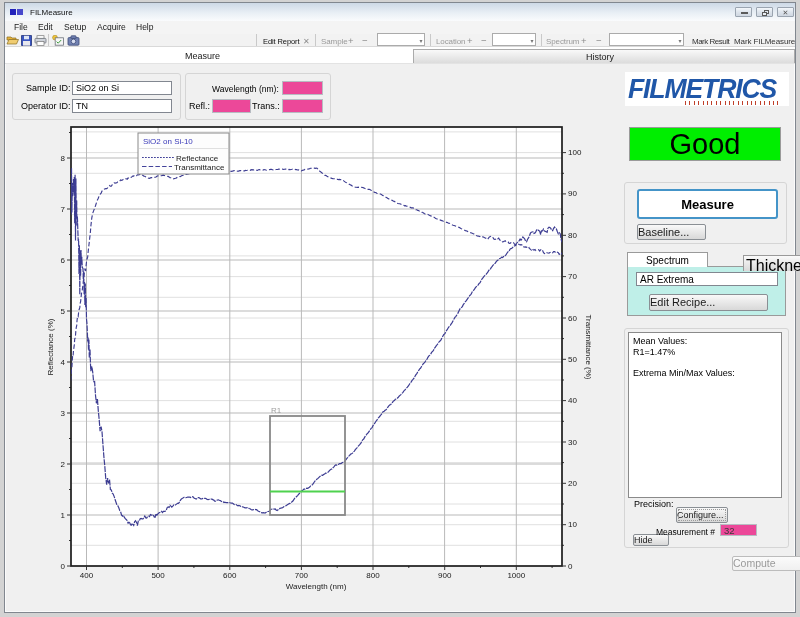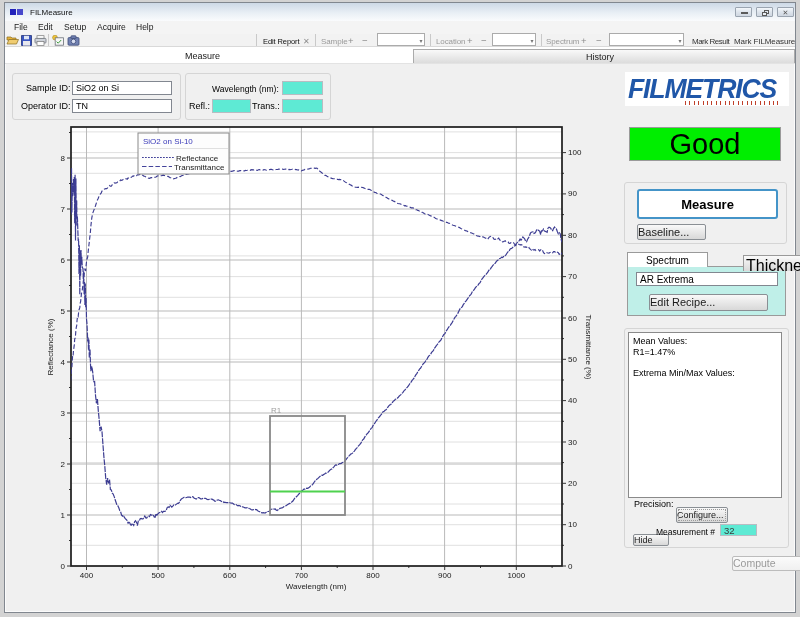--- a/index.html
+++ b/index.html
@@ -25,21 +25,21 @@
 .ca { right:1.5px; top:2.5px; font-size:6px; color:#777; }
 .tabstrip { left:5px; top:47px; width:790px; height:16px; background:#fff; }
 .tab-hist { left:413px; top:49px; width:382px; height:14px;
   background:linear-gradient(#f9f9f9,#dcdcdc); border:1px solid #ababab; border-bottom:none; }
 .tabtxt { font-size:9px; color:#1a1a1a; }
 .content-line { left:5px; top:63px; width:790px; height:1px; background:#e3e3e3; }
 .gbox { border:1px solid #d5d5d5; border-radius:3px; }
 .lbl { font-size:9px; color:#000; white-space:nowrap; }
 .tbox { background:#fff; border:1px solid #828790; font-size:9px; color:#000;
   padding:1px 0 0 3px; }
-.tbox-d { background:#5eead4; border:1px solid #b8bcc2; }
+.tbox-d { background:#ec4899; border:1px solid #b8bcc2; }
 .btn { background:linear-gradient(#f9f9f9,#eaeaea 45%,#d8d8d8); border:1px solid #8a8f94;
   border-radius:2px; font-size:9px; color:#1a1a1a; text-align:left; }
 .btn-d { background:linear-gradient(#fbfbfb,#f0f0f0); border:1px solid #bcbcbc; color:#9a9a9a;margin-top:48px; }
 #chart { position:absolute; left:40px; top:115px; }
 #chart .g { stroke:#b9b9b9; stroke-width:1; }
 #chart .gm { stroke:#e0e0e0; stroke-width:1; }
 #chart .tk { stroke:#333; stroke-width:1; }
 #chart .tl { font-size:8px; fill:#1a1a1a; }
 .logo { left:625px; top:72px; width:164px; height:34px; background:#fff; }
 .logotext { left:3px; top:1px; font-size:28px; font-weight:bold; font-style:italic;

